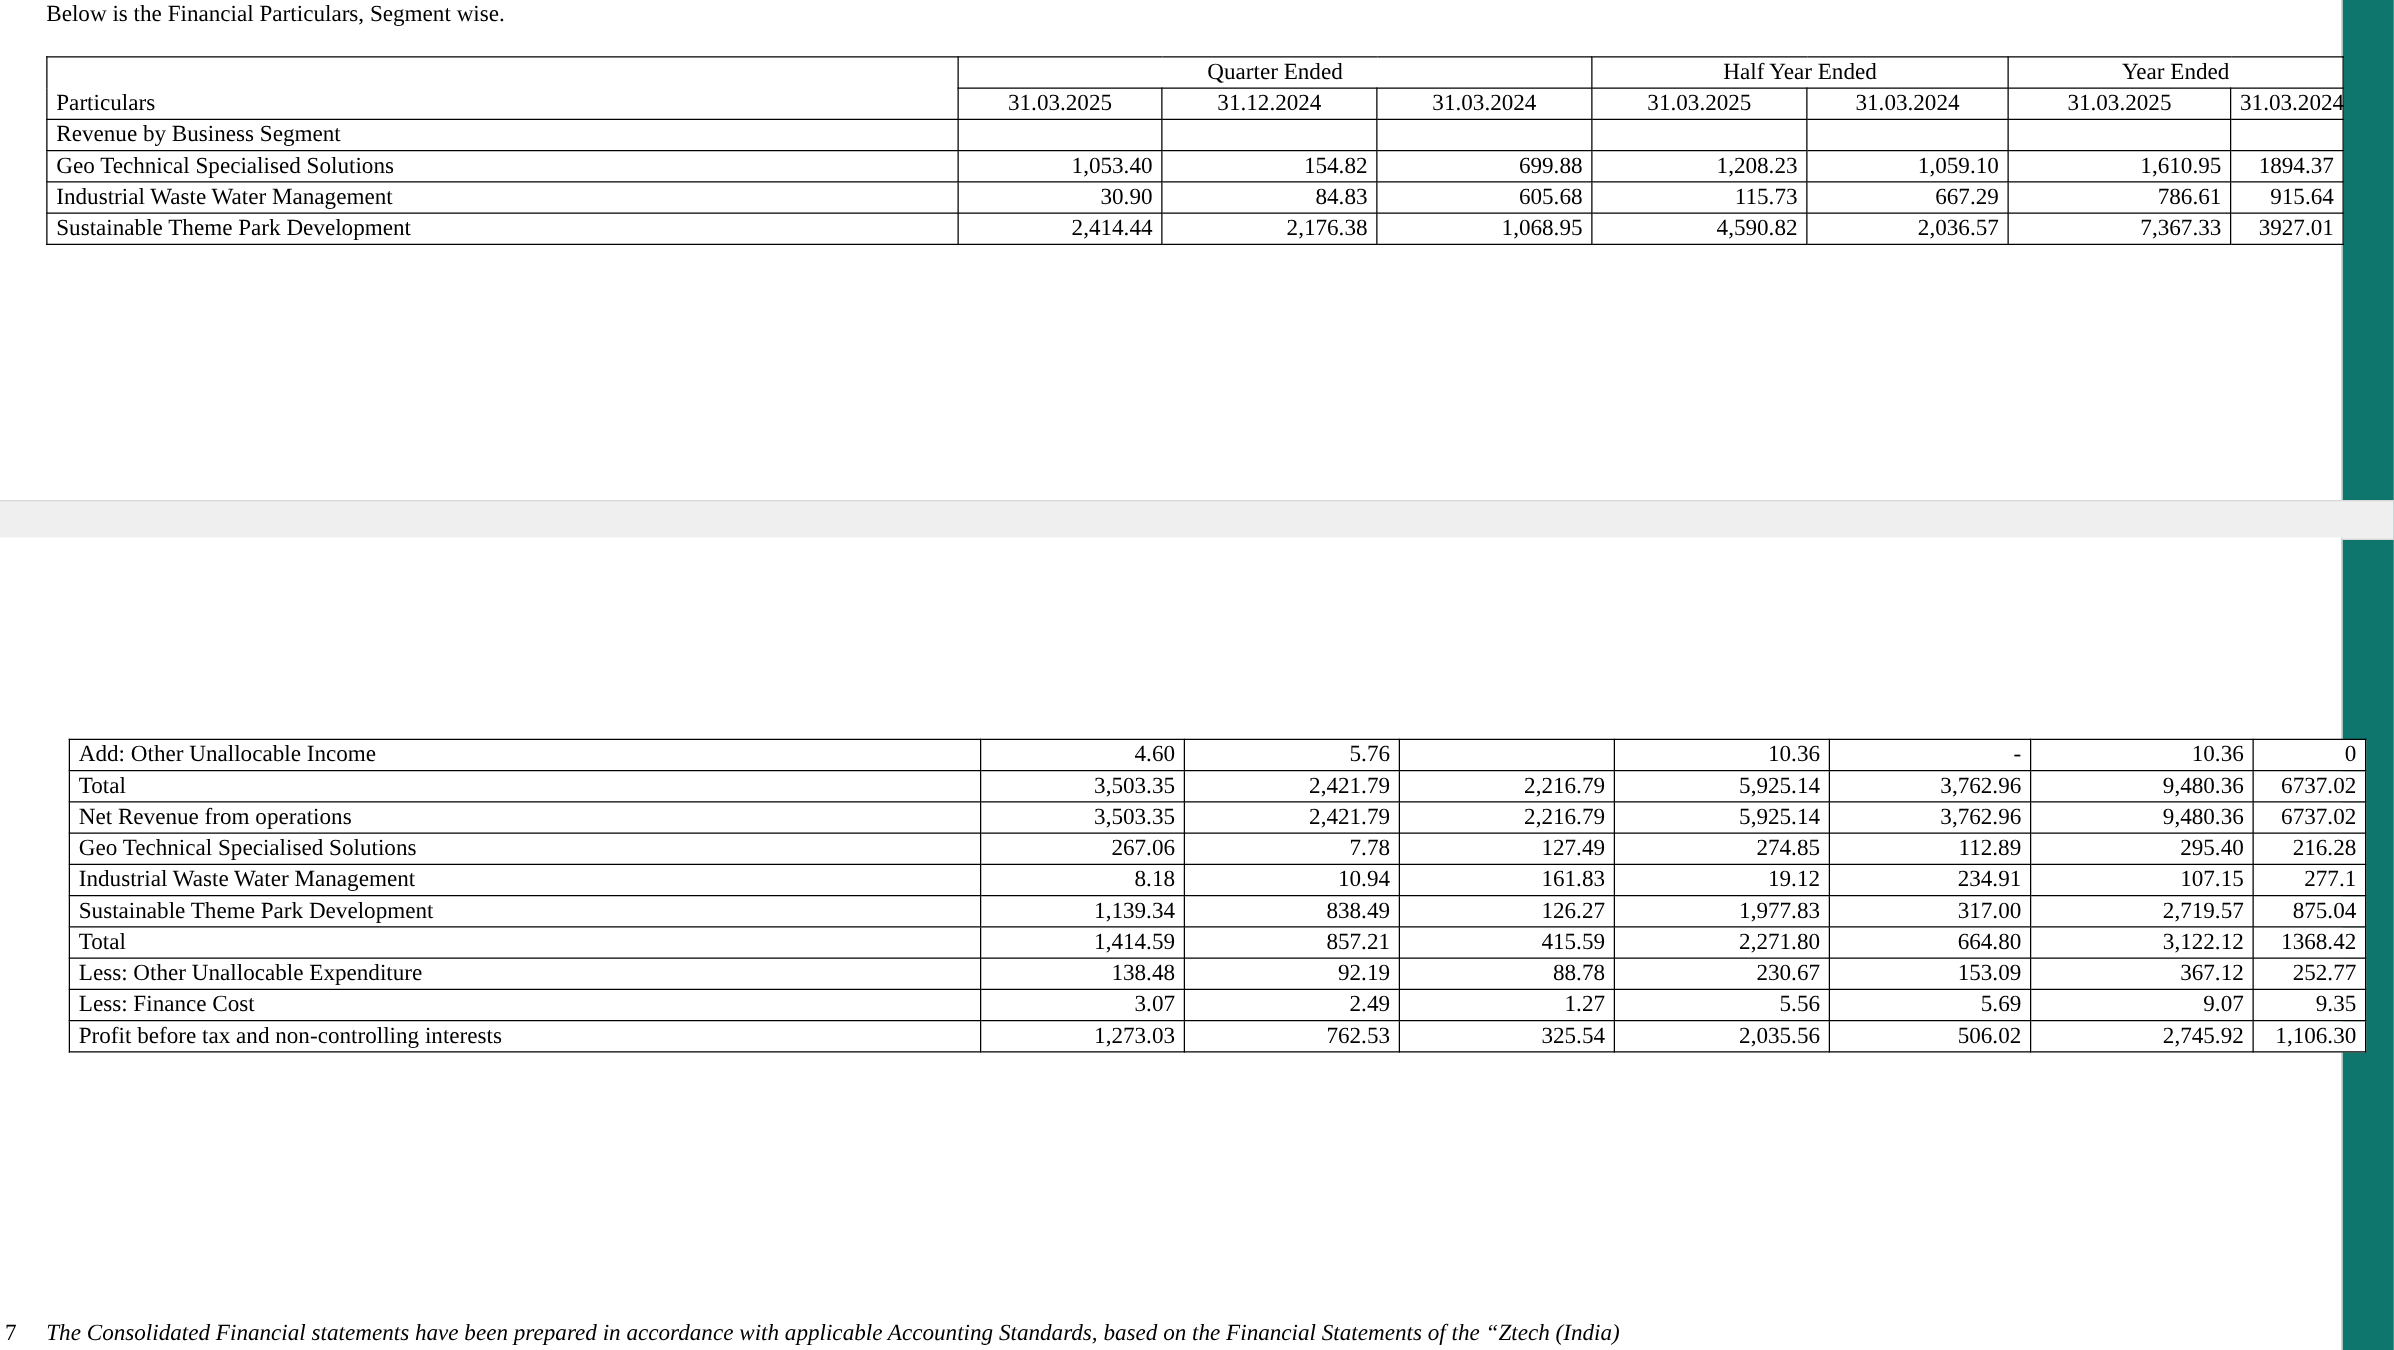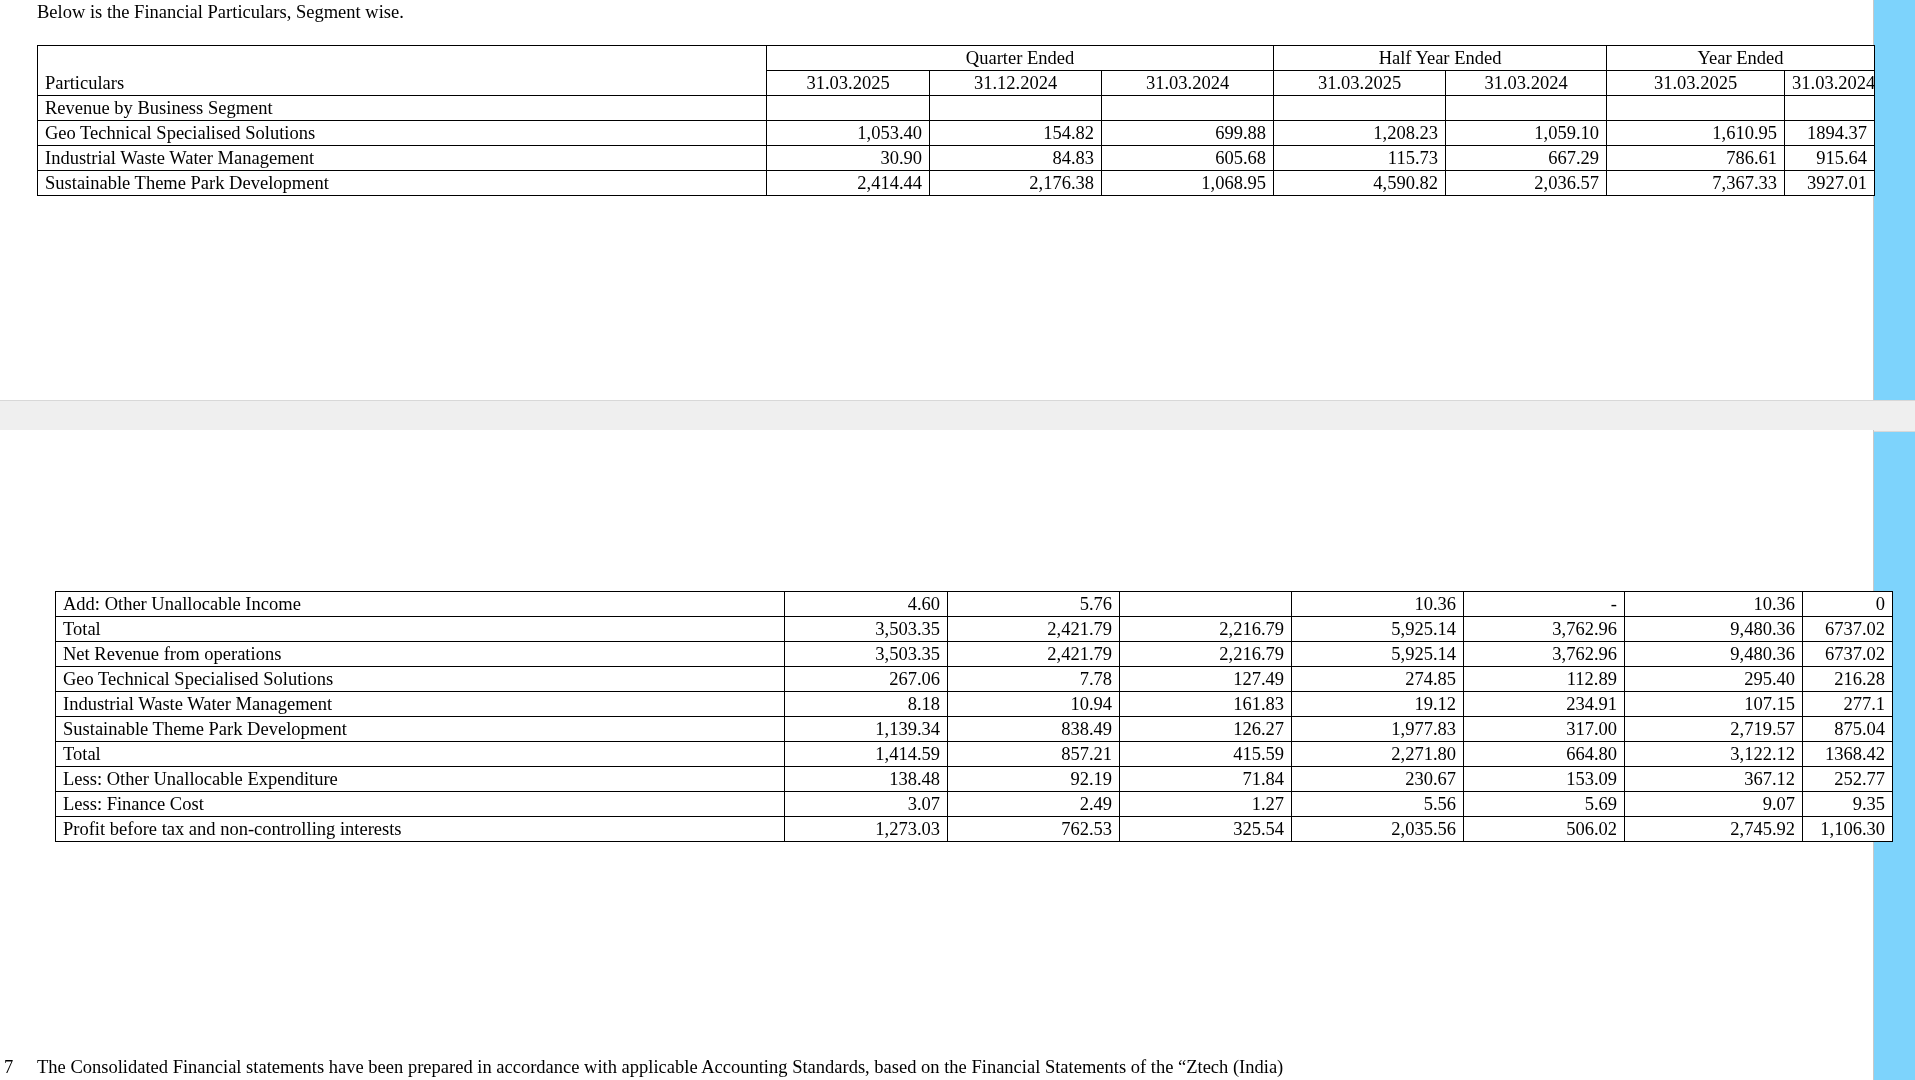--- a/index.html
+++ b/index.html
@@ -15,21 +15,21 @@
     color: #000000;
     overflow: hidden;
   }
 
   .page {
     position: absolute;
     left: 0;
     top: 0;
     width: 1915px;
     height: 1080px;
-    background: #7dd3fc;
+    background: #0f766e;
   }
 
   
   .page-sheet {
     position: absolute;
     left: 0;
     top: 0;
     width: 1873px;
     background: #ffffff;
     border-right: 1px solid #c8c8c8;
@@ -114,20 +114,21 @@
   .footnote .fn-num {
     position: absolute;
     left: 4px;
     top: 0;
   }
   .footnote .fn-text {
     position: absolute;
     left: 37px;
     top: 0;
     white-space: nowrap;
+    font-style: italic;
   }
 </style>
 </head>
 <body>
 
 <div class="page">
 
   <div class="page-sheet sheet-top"></div>
   <div class="gap-band"></div>
   <div class="page-sheet sheet-bottom"></div>
@@ -283,21 +284,21 @@
           <td class="num b">415.59</td>
           <td class="num b">2,271.80</td>
           <td class="num b">664.80</td>
           <td class="num b">3,122.12</td>
           <td class="num b">1368.42</td>
         </tr>
         <tr>
           <td class="lbl">Less: Other Unallocable Expenditure</td>
           <td class="num">138.48</td>
           <td class="num">92.19</td>
-          <td class="num">71.84</td>
+          <td class="num">88.78</td>
           <td class="num">230.67</td>
           <td class="num">153.09</td>
           <td class="num">367.12</td>
           <td class="num">252.77</td>
         </tr>
         <tr class="tall-row">
           <td class="lbl">Less: Finance Cost</td>
           <td class="num">3.07</td>
           <td class="num">2.49</td>
           <td class="num">1.27</td>

